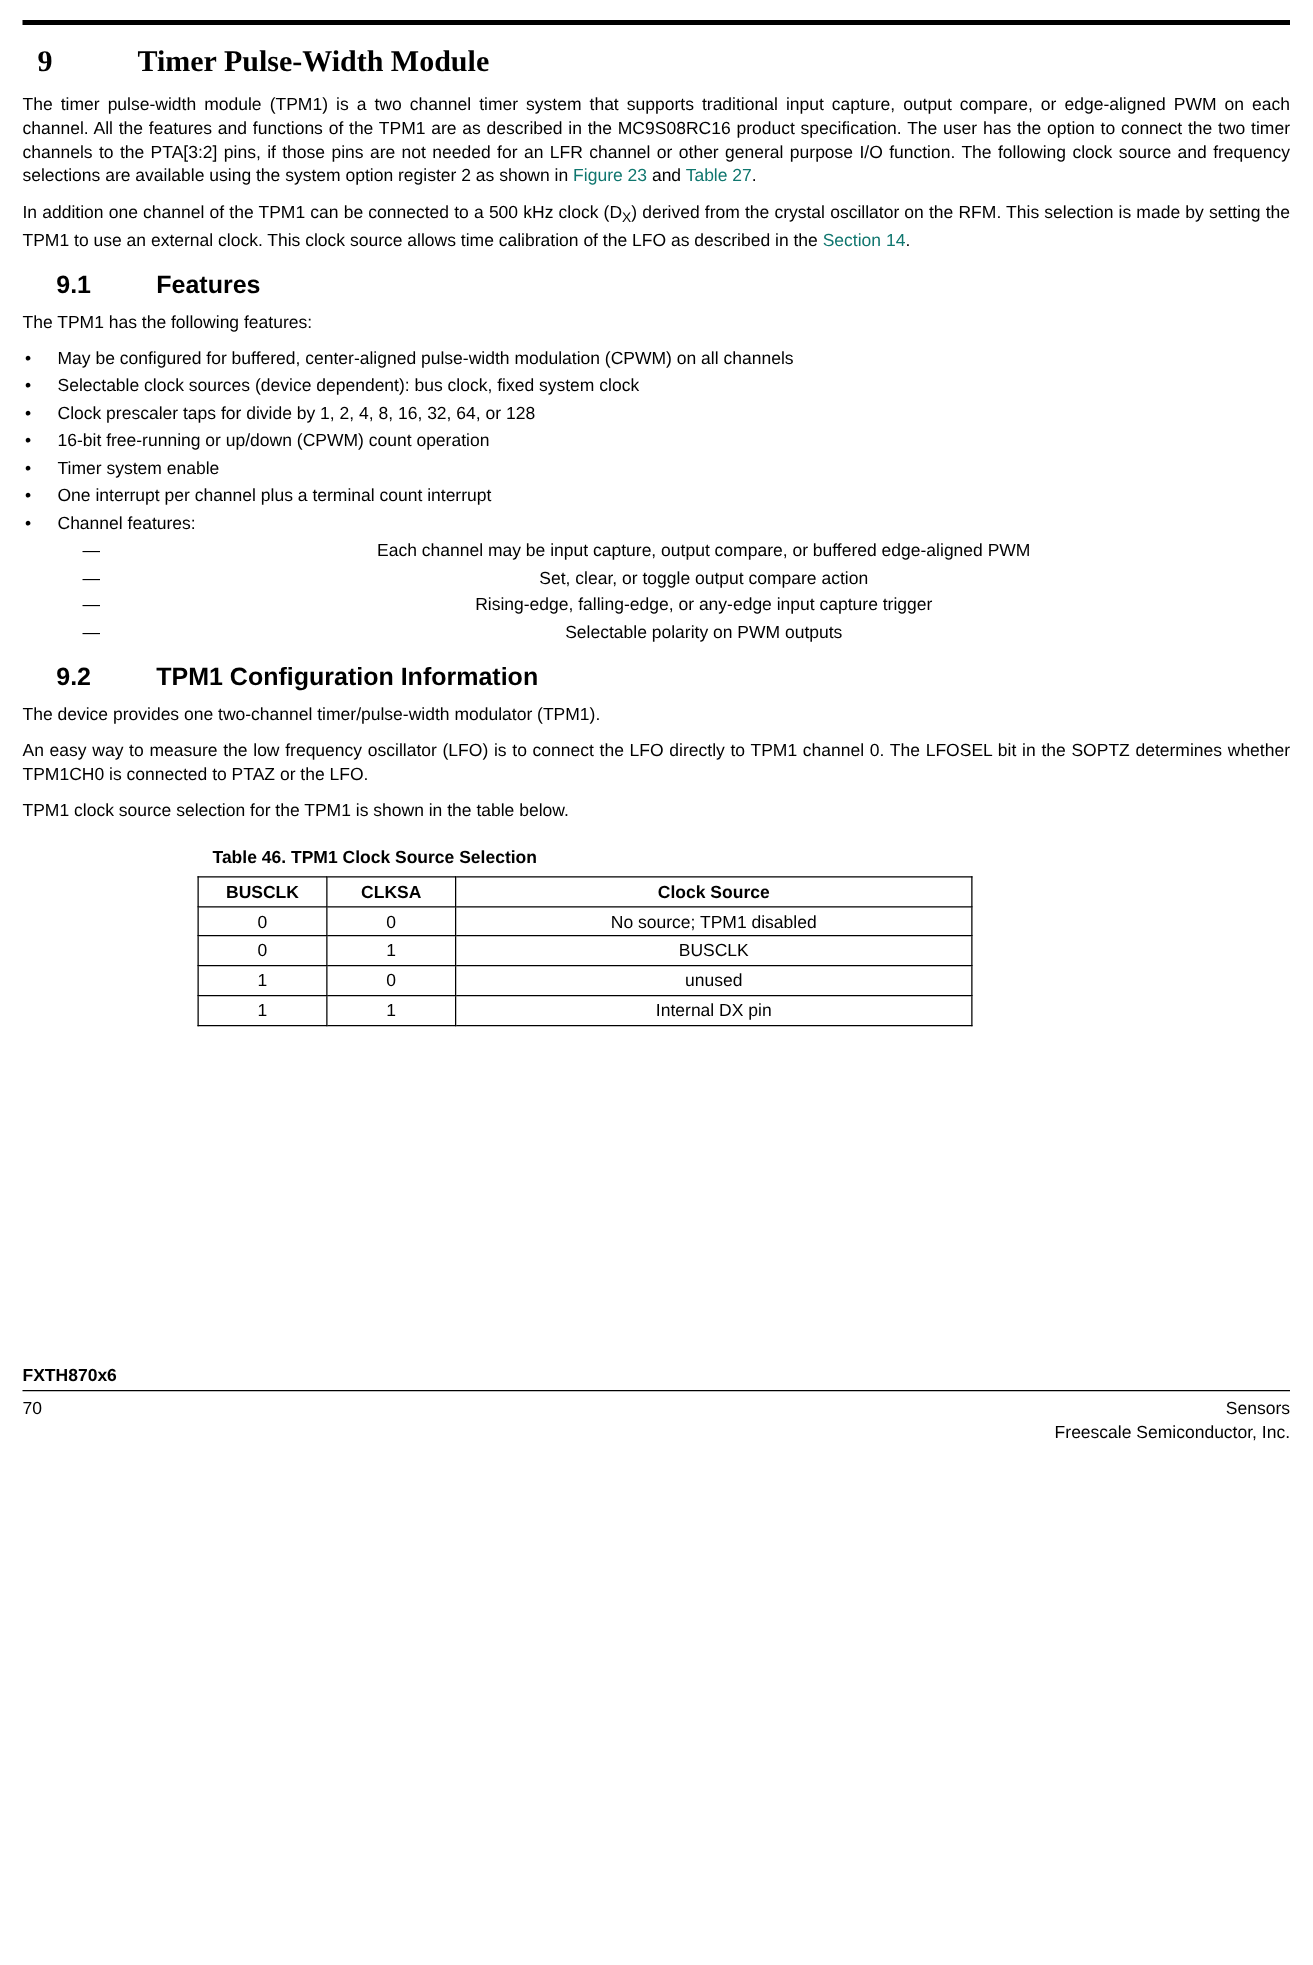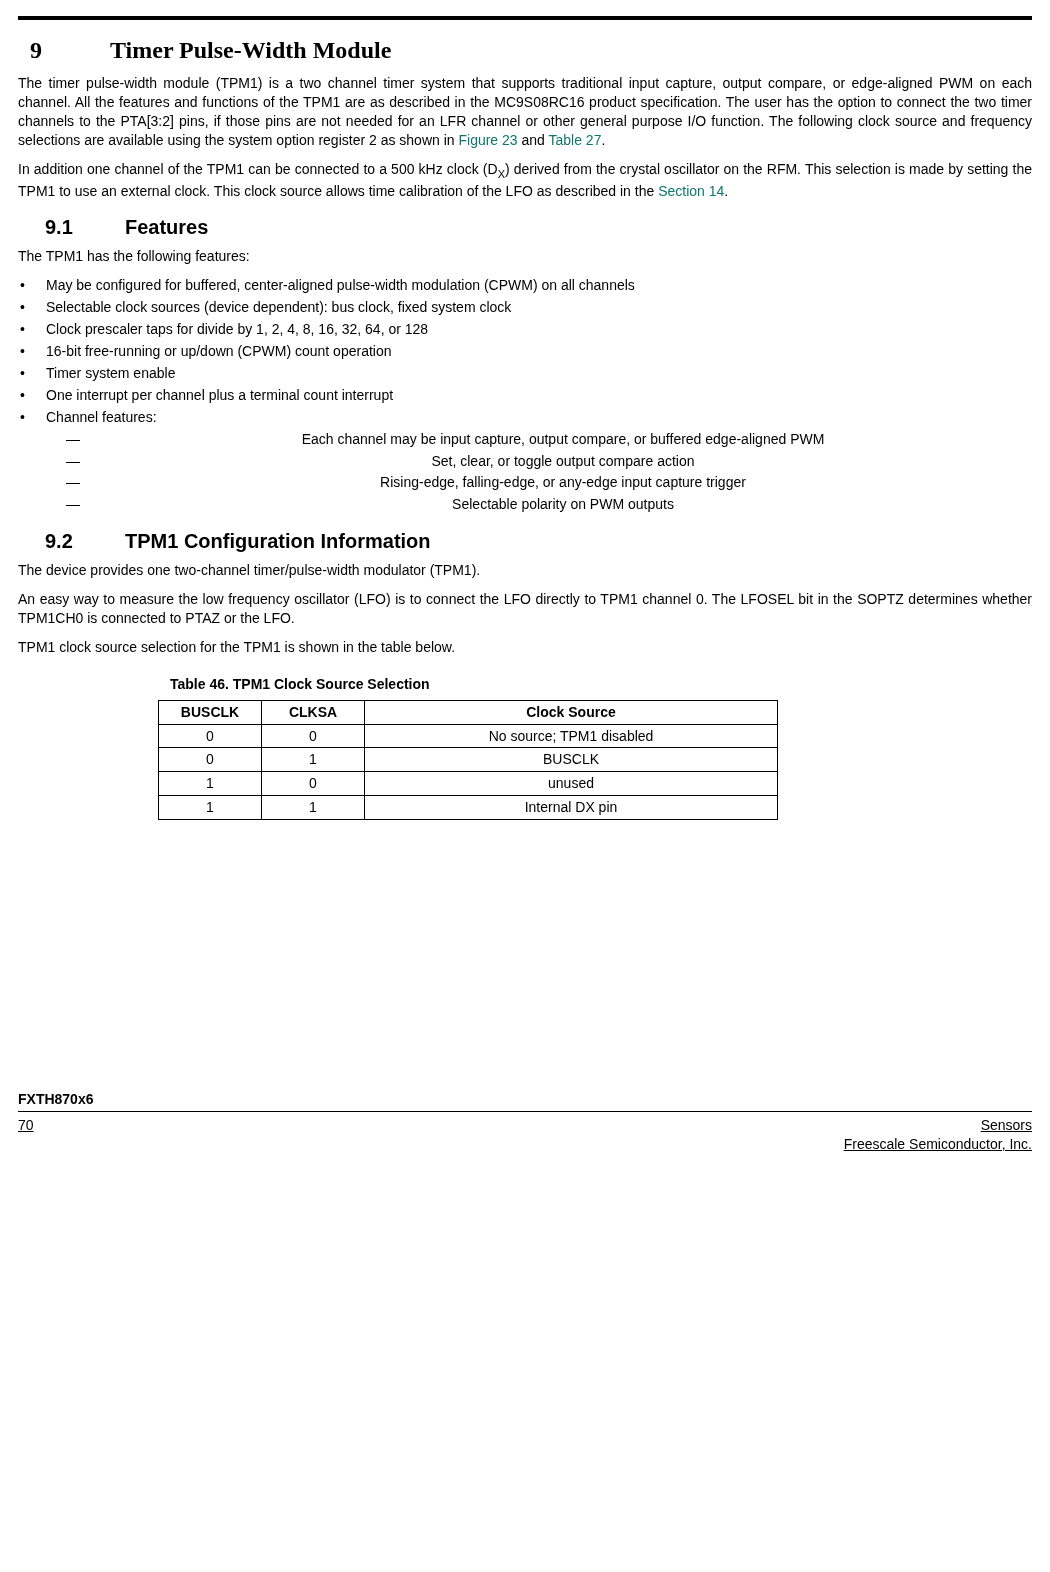--- a/index.html
+++ b/index.html
@@ -27,21 +27,21 @@
   ul.sub-features > li { margin: 3px 0; padding-left: 28px; position: relative; text-align: center; }
   ul.sub-features > li::before { content: "—"; position: absolute; left: 0; }
   .table-wrap { margin: 18px 0 0 140px; width: 620px; }
   .table-caption { font-weight: bold; font-size: 14px; margin: 14px 0 6px 12px; }
   table { border-collapse: collapse; width: 100%; font-size: 14px; }
   th, td { border: 1px solid #000; padding: 2px 6px; text-align: center; }
   th { font-weight: bold; }
   td.src { }
   .footer-gap { height: 260px; }
   .doc-id { font-weight: bold; font-size: 14px; margin-top: 10px; }
-  .footer-rule { border-top: 1px solid #000; margin-top: 2px; padding-top: 4px; display: flex; justify-content: space-between; font-size: 14px; text-decoration: underline; }
+  .footer-rule { border-top: 1px solid #000; margin-top: 2px; padding-top: 4px; display: flex; justify-content: space-between; font-size: 14px; }
 </style>
 </head>
 <body>
 
 <div class="topbar"></div>
 
 <h1>
   <span class="num">9</span><span>Timer Pulse-Width Module</span>
 </h1>
 

